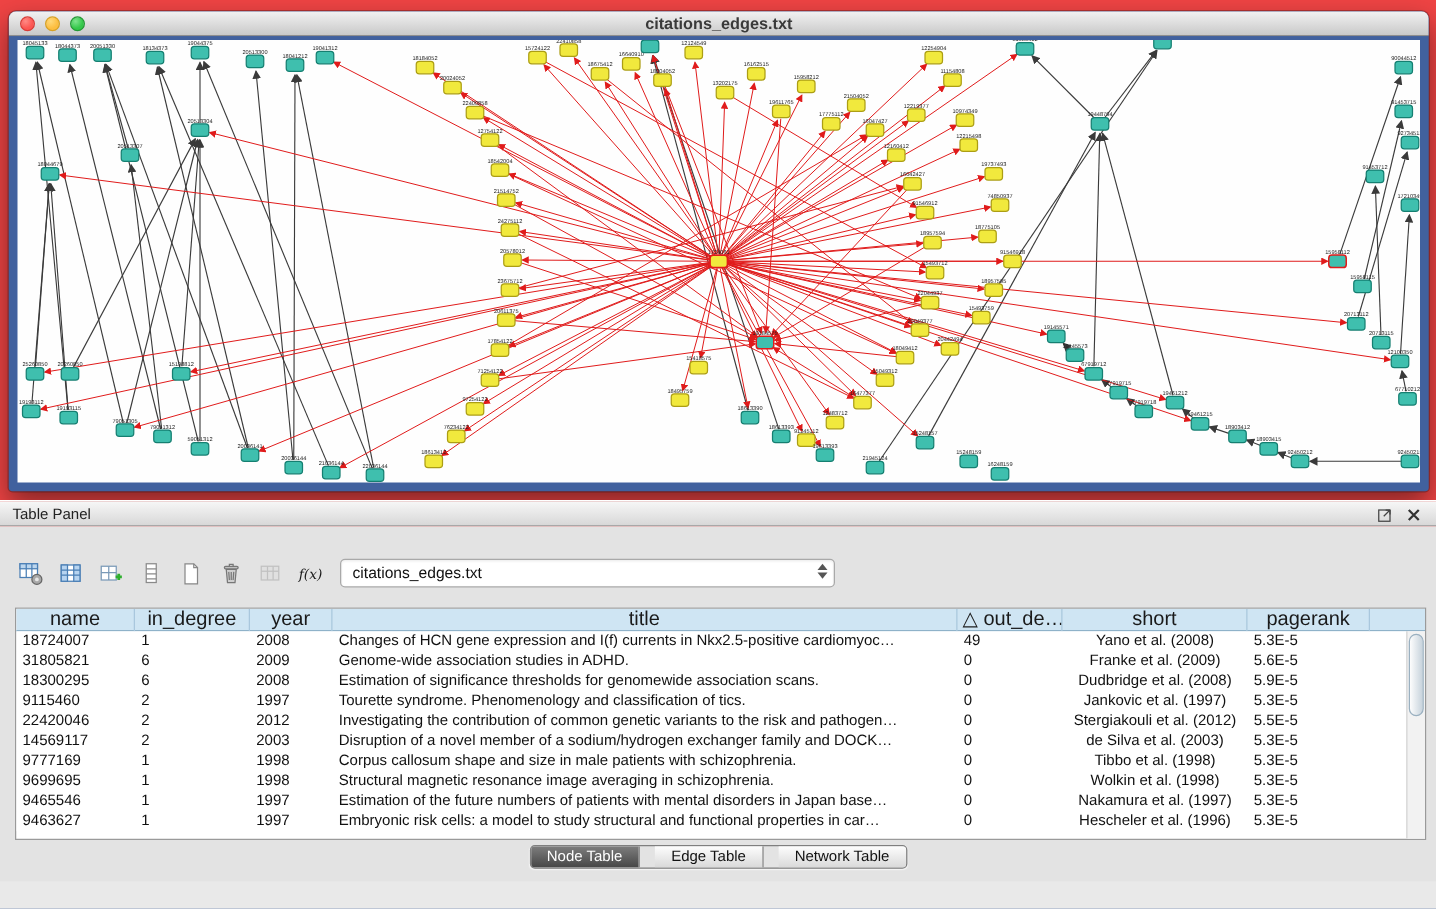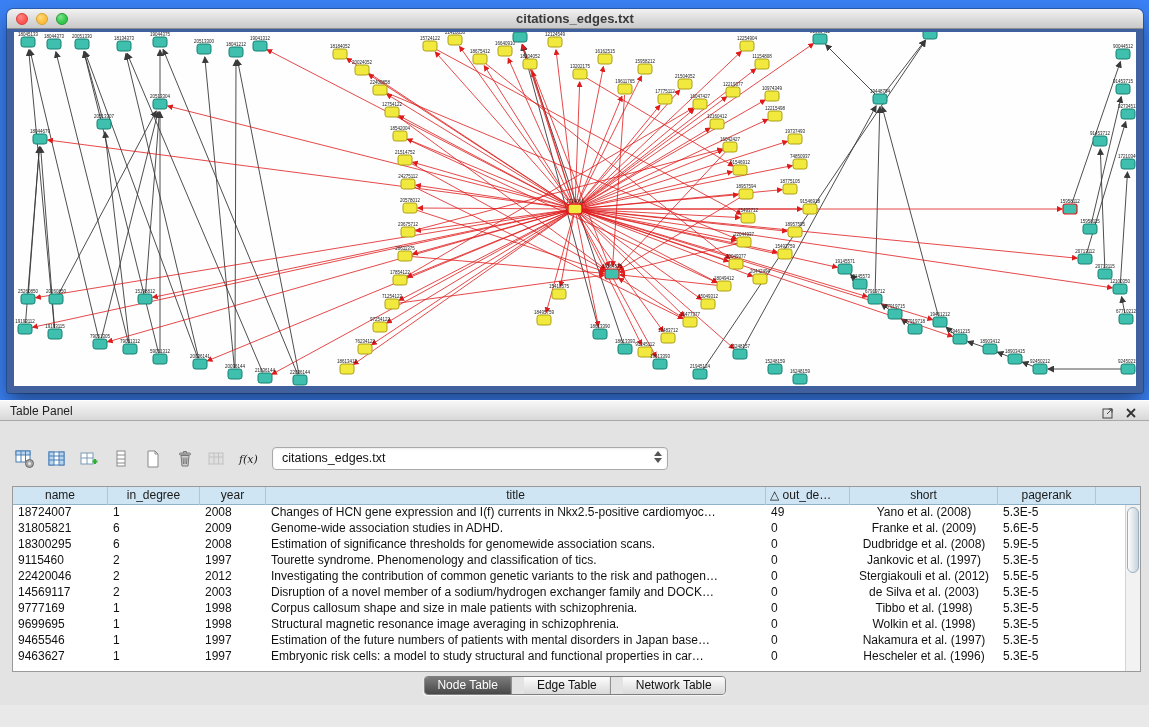--- a/index.html
+++ b/index.html
@@ -1,18 +1,18 @@
 <!DOCTYPE html>
 <html><head>
 <meta charset="utf-8">
 <style>
   * { margin:0; padding:0; box-sizing:border-box; }
   html,body { width:1149px; height:727px; }
   body { font-family:"Liberation Sans", sans-serif; background:#e9e9e9; overflow:hidden; }
-  #app { position:relative; width:1149px; height:512px; background:#3b82f6; }
+  #app { position:relative; width:1149px; height:512px; background:#ef4444; }
 
   
   #network-window { position:absolute; left:7px; top:9px; width:1136px; height:384px;
     background:#41619e; border-radius:6px 6px 3px 3px; box-shadow:0 10px 22px rgba(0,0,0,.45), 0 0 0 1px rgba(0,0,0,.25); }
   #titlebar { position:absolute; left:0; top:0; right:0; height:20px;
     background:linear-gradient(#f2f2f2,#c9c9c9); border-bottom:1px solid #8e8e8e; border-radius:6px 6px 0 0; }
   .traffic { position:absolute; top:4px; width:12px; height:12px; border-radius:50%; }
   .t-close { left:9px;  background:radial-gradient(circle at 35% 30%, #ff8a85, #fc5652 60%); border:1px solid #d93b36; }
   .t-min   { left:29px; background:radial-gradient(circle at 35% 30%, #ffd97a, #fdbe40 60%); border:1px solid #d8a123; }
   .t-zoom  { left:49px; background:radial-gradient(circle at 35% 30%, #7fe38e, #34c84a 60%); border:1px solid #239a35; }
@@ -43,21 +43,21 @@
   #table-selector { position:absolute; left:272px; top:26px; width:396px; height:23px; background:#fff;
     border:1px solid #a9a9a9; border-radius:4px; box-shadow:inset 0 1px 2px rgba(0,0,0,.08);
     font-size:12.5px; color:#111; line-height:21px; padding-left:9px; }
   .combo-arrows { position:absolute; right:5px; top:3px; display:flex; flex-direction:column; align-items:center; }
   .arr-up { width:0; height:0; border-left:4px solid transparent; border-right:4px solid transparent; border-bottom:5px solid #555; margin-bottom:2px; }
   .arr-dn { width:0; height:0; border-left:4px solid transparent; border-right:4px solid transparent; border-top:5px solid #555; }
 
   #table-wrap { position:absolute; left:12px; right:8px; top:65px; height:186px; background:#fff;
     border:1px solid #9a9a9a; overflow:hidden; }
   #tbl-header { display:flex; height:18px; background:#cfe5f3; border-bottom:1px solid #8fb2c9; }
-  .th { height:18px; line-height:17px; font-size:12px; color:#1a1a1a; text-align:center;
+  .th { height:18px; line-height:17px; font-size:16px; color:#1a1a1a; text-align:center;
     border-right:1px solid #a9c7dd; overflow:hidden; white-space:nowrap; flex:none; }
   .th.left { text-align:left; padding-left:4px; }
   #tbl-body { position:absolute; left:0; right:15px; top:18px; bottom:0; overflow:hidden; }
   .tr { display:flex; height:16px; background:#fff; }
   .td { height:16px; line-height:15px; font-size:12px; color:#111; padding-left:5px;
     white-space:nowrap; overflow:hidden; text-overflow:clip; flex:none; }
   .td.center { text-align:center; padding-left:0; }
   #vscroll { position:absolute; right:0; top:18px; bottom:0; width:15px; background:#f2f2f2; border-left:1px solid #d4d4d4; }
   #vthumb { margin:2px 1px; height:66px; background:linear-gradient(90deg,#fdfdfd,#c7d3dc); border:1px solid #9ab0c0; border-radius:7px; }
 

